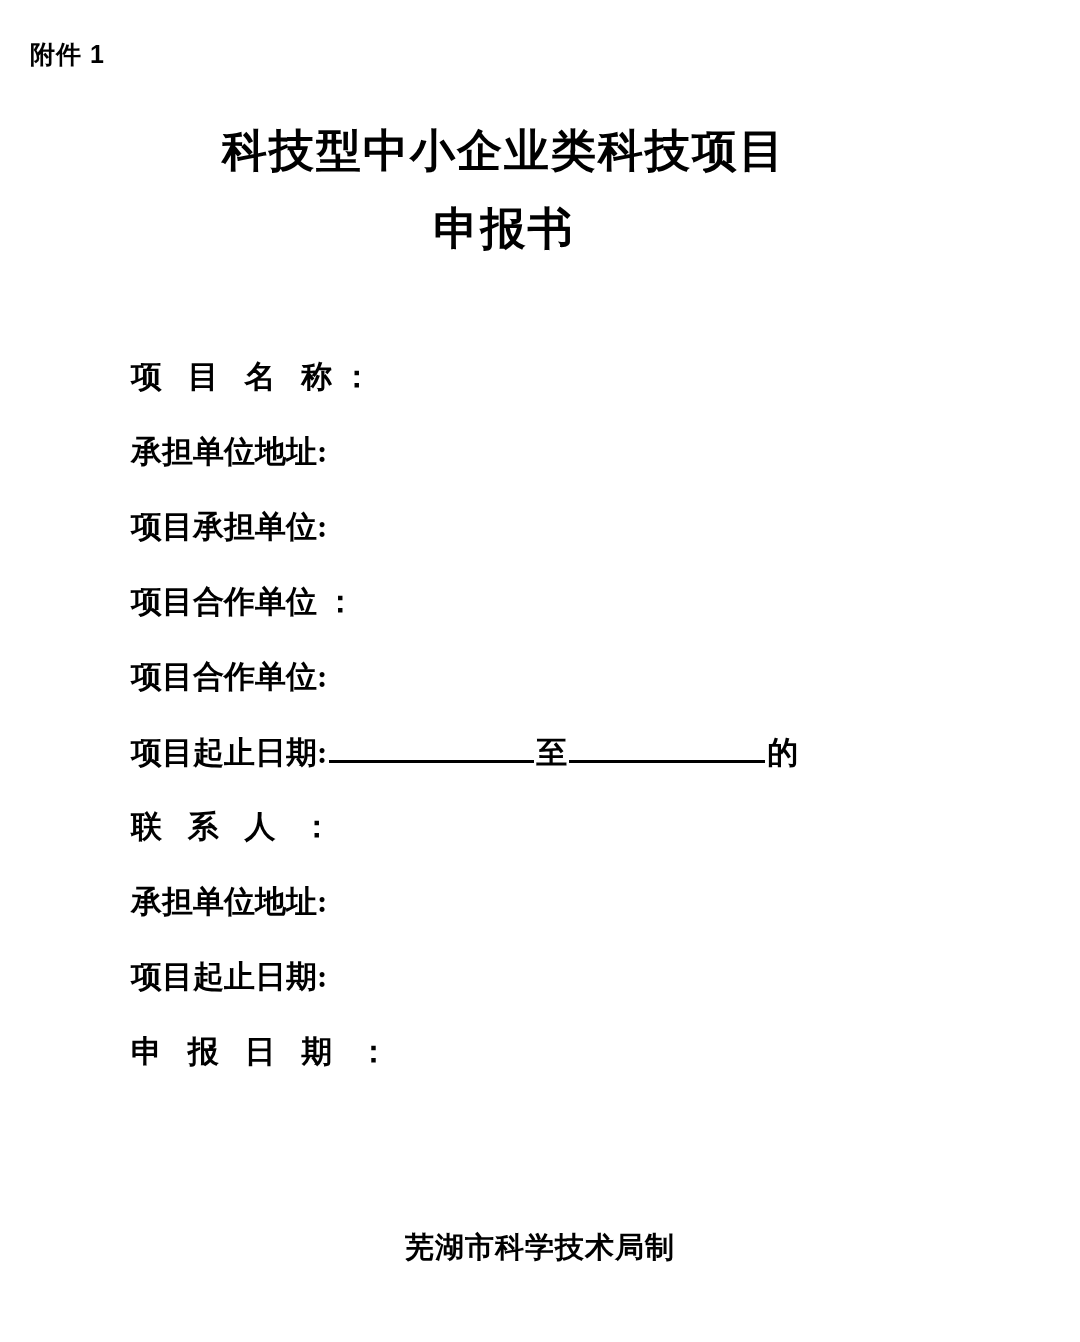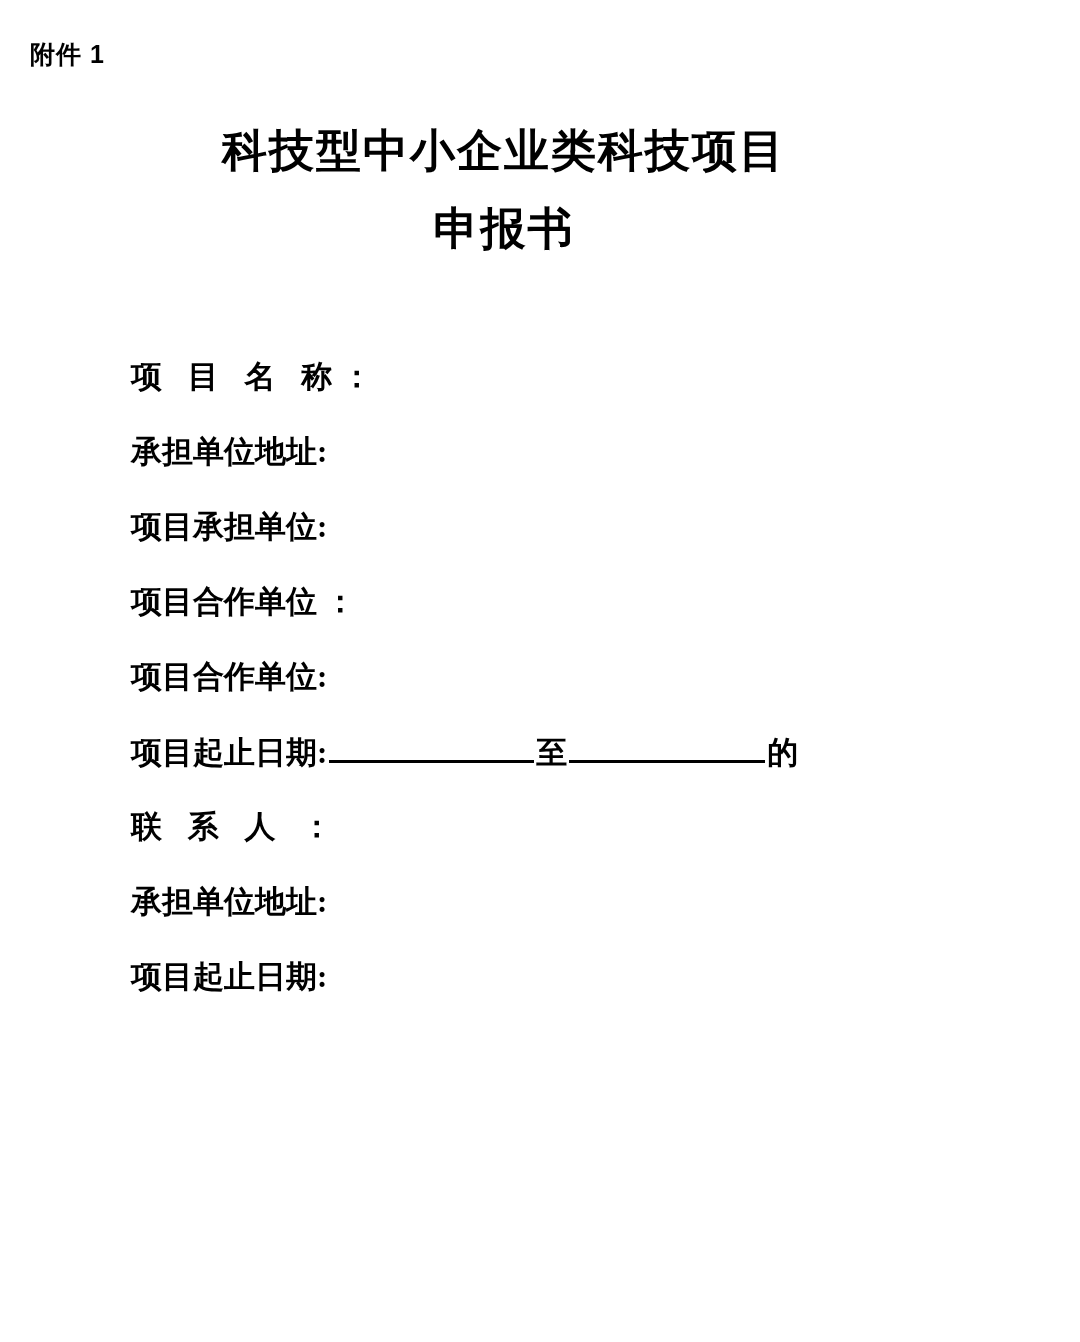--- a/index.html
+++ b/index.html
@@ -159,17 +159,21 @@
     </div>
 
     <div class="field-row">
       <span class="field-label">承担单位地址:</span>
     </div>
 
     <div class="field-row">
       <span class="field-label">项目起止日期:</span>
     </div>
 
+    <div class="field-row">
+      <span class="field-label spaced">申 报 日 期 ：</span>
+    </div>
 
   </div>
 
+  <div class="footer">芜湖市科学技术局制</div>
 
 </div>
 
 </body></html>

